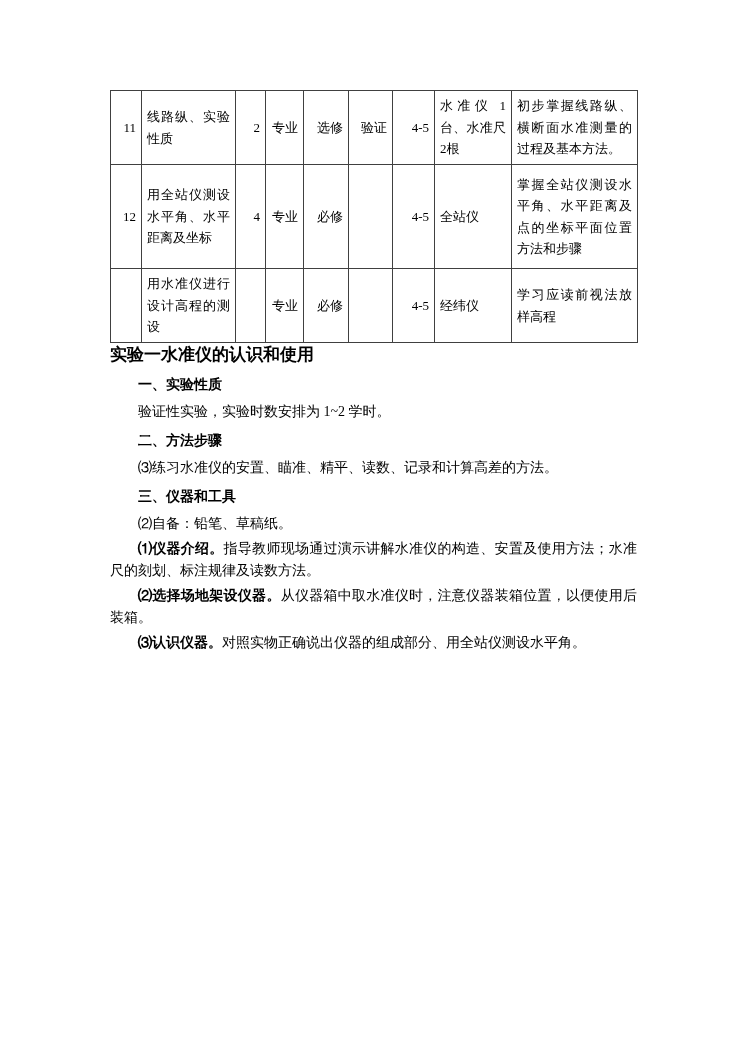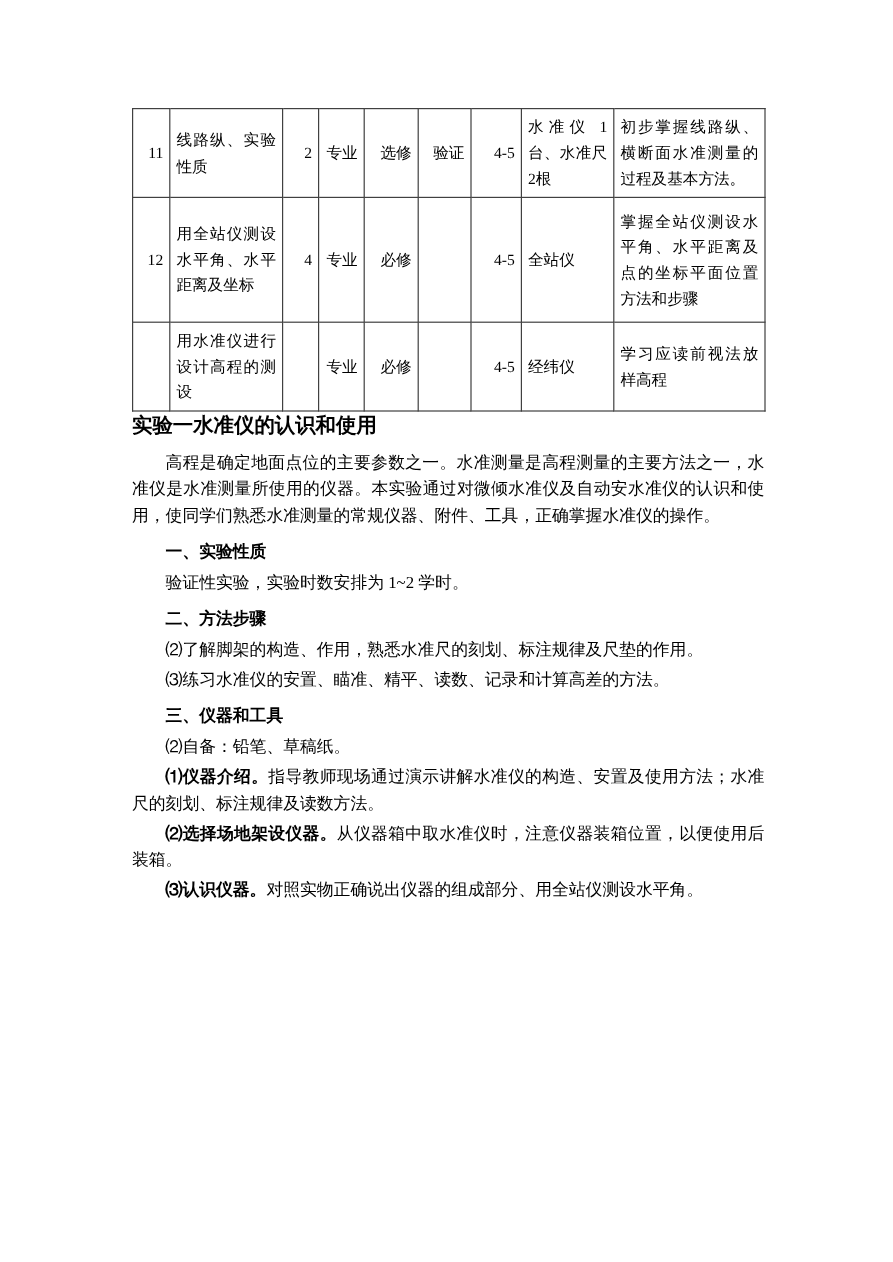--- a/index.html
+++ b/index.html
@@ -117,27 +117,25 @@
         <td class="tc"></td>
         <td class="tc">4-5</td>
         <td class="tj">经纬仪</td>
         <td class="tj">学习应读前视法放样高程</td>
       </tr>
     </tbody>
   </table>
 
   <h1 class="exp-title">实验一水准仪的认识和使用</h1>
 
-  <p class="body-p">高程是确定地面点位的主要参数之一。水准测量是高程测量的主要方法之一，水准仪是水准测量所使用的仪器。本实验通过对微倾水准仪及自动安水准仪的认识和使用，使同学们熟悉水准测量的常规仪器、附件、工具，正确掌握水准仪的操作。</p>
 
   <h3 class="sec-h">一、实验性质</h3>
   <p class="body-p">验证性实验，实验时数安排为 1~2 学时。</p>
 
   <h3 class="sec-h">二、方法步骤</h3>
-  <p class="body-p">⑵了解脚架的构造、作用，熟悉水准尺的刻划、标注规律及尺垫的作用。</p>
   <p class="body-p">⑶练习水准仪的安置、瞄准、精平、读数、记录和计算高差的方法。</p>
 
   <h3 class="sec-h">三、仪器和工具</h3>
   <p class="body-p">⑵自备：铅笔、草稿纸。</p>
 
   <p class="body-p"><span class="lead">⑴仪器介绍。</span><span>指导教师现场通过演示讲解水准仪的构造、安置及使用方法；水准尺的刻划、标注规律及读数方法。</span></p>
   <p class="body-p"><span class="lead">⑵选择场地架设仪器。</span><span>从仪器箱中取水准仪时，注意仪器装箱位置，以便使用后装箱。</span></p>
   <p class="body-p"><span class="lead">⑶认识仪器。</span><span>对照实物正确说出仪器的组成部分、用全站仪测设水平角。</span></p>
 
 </div>

